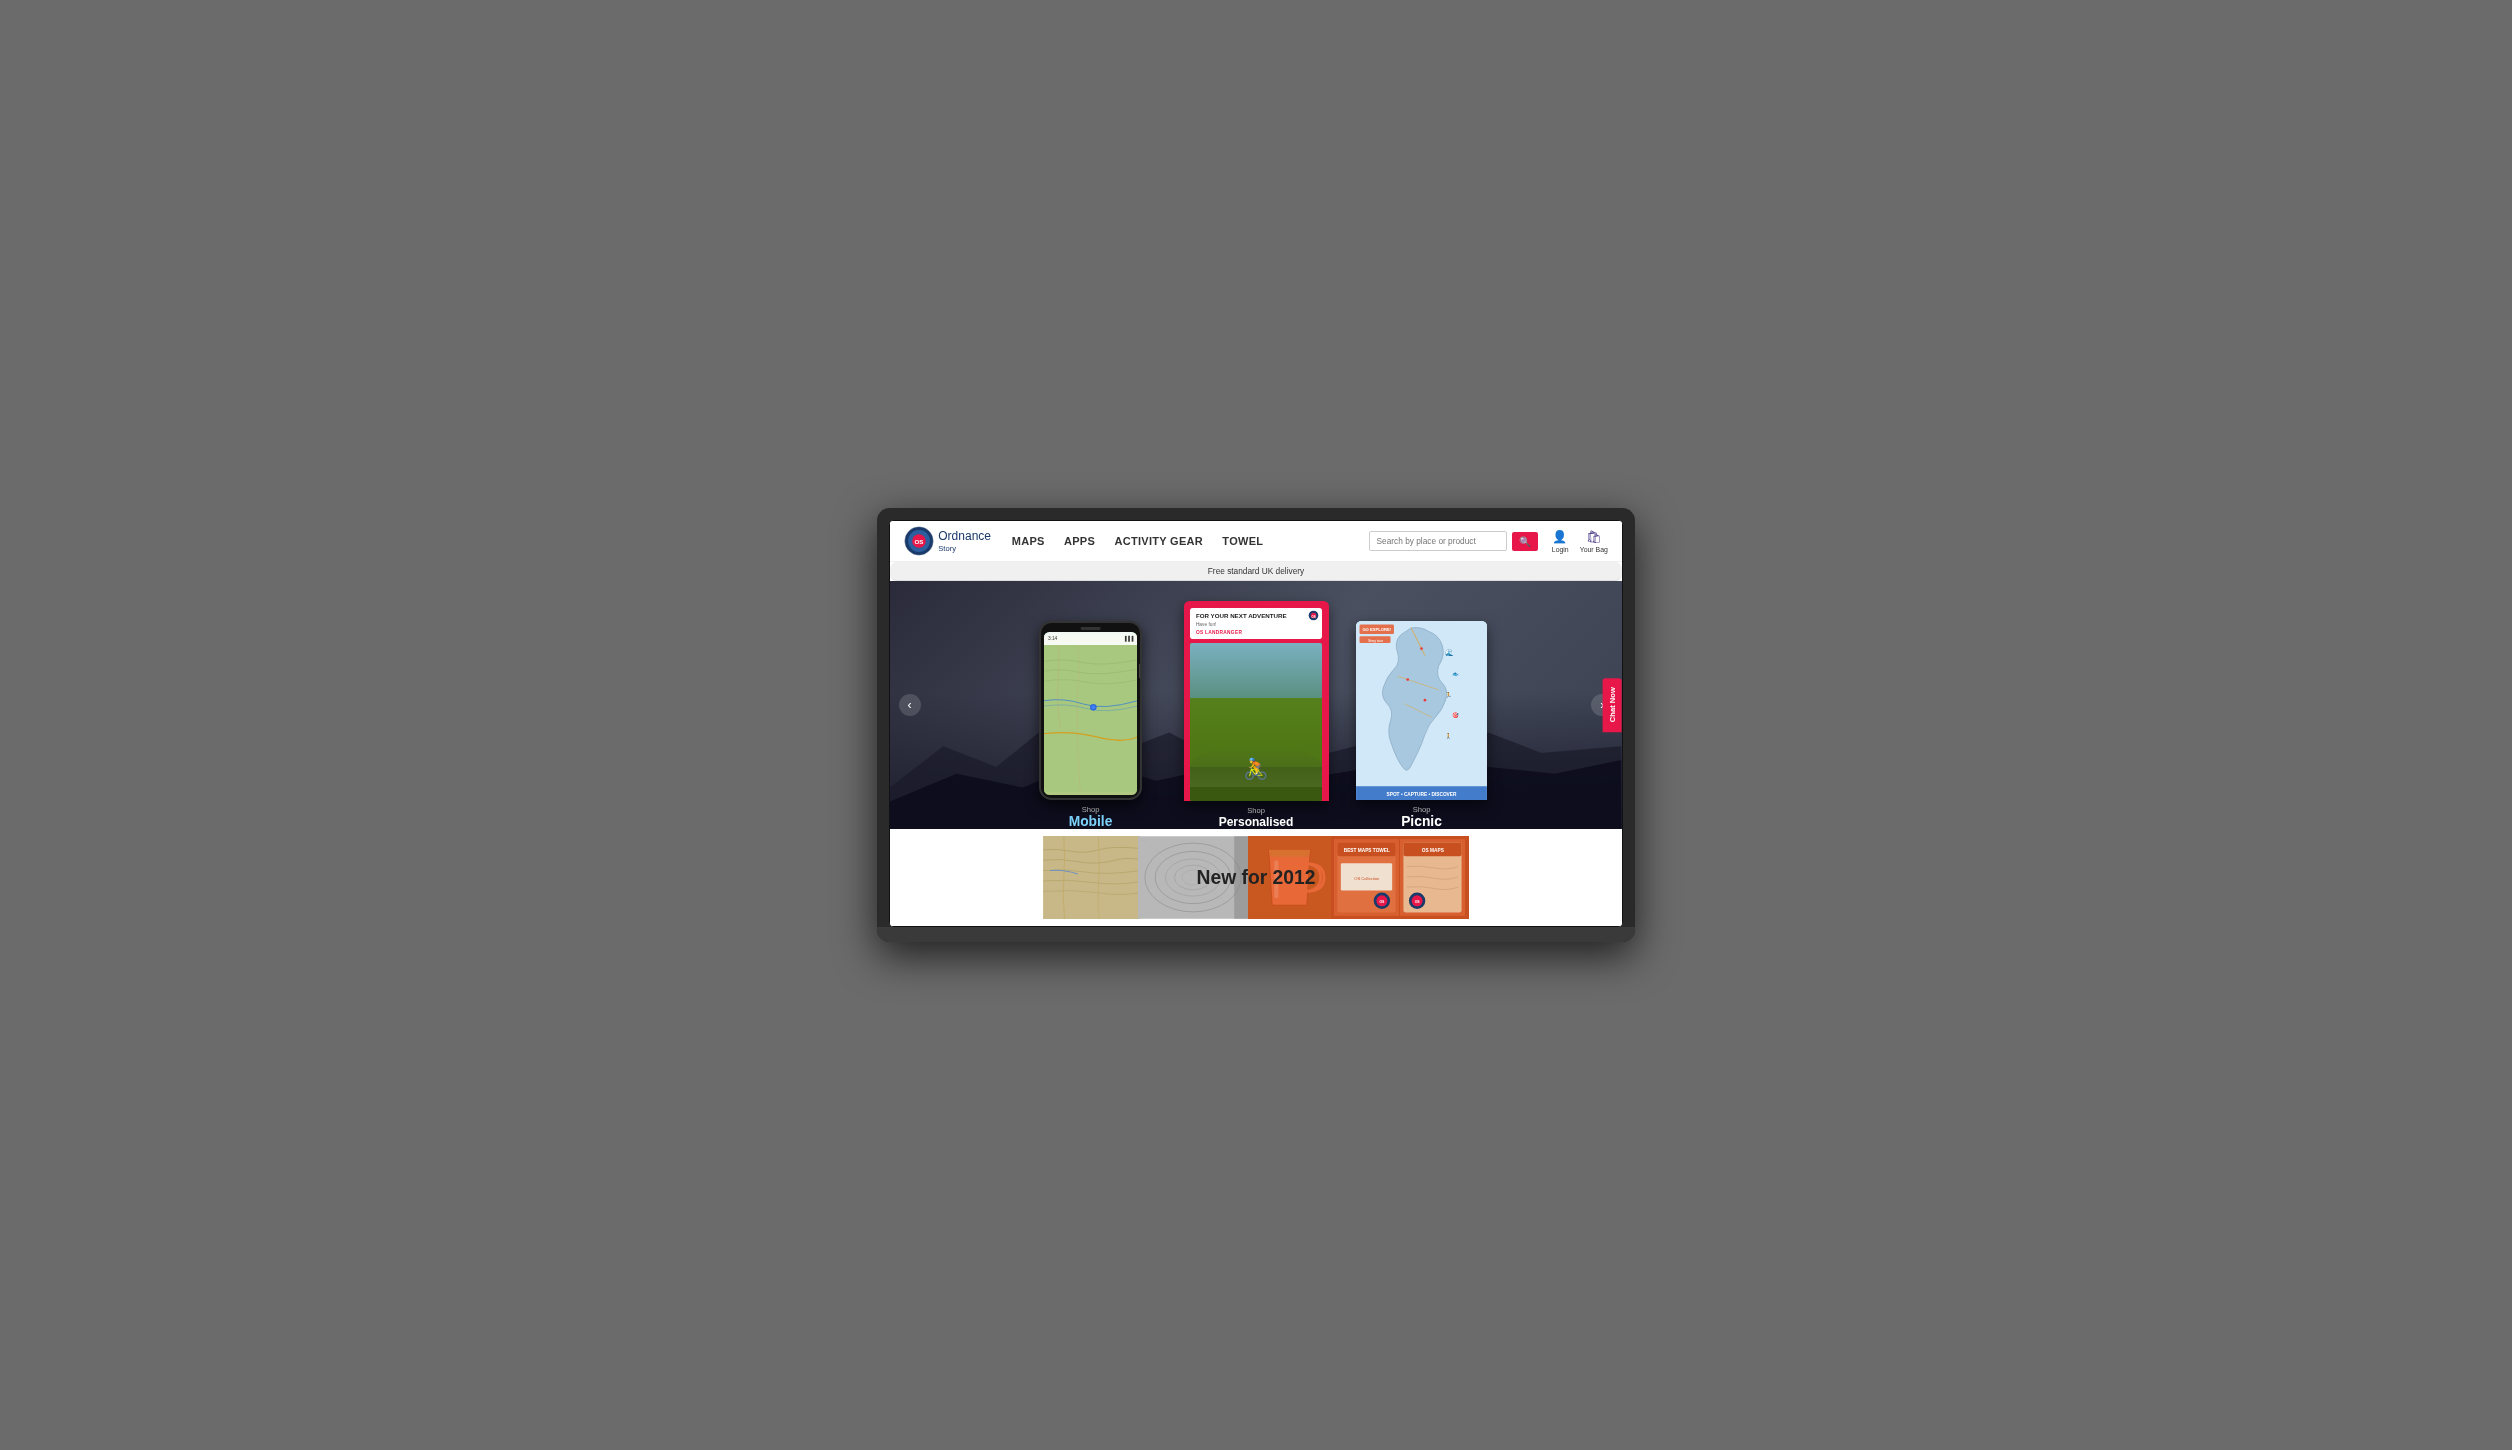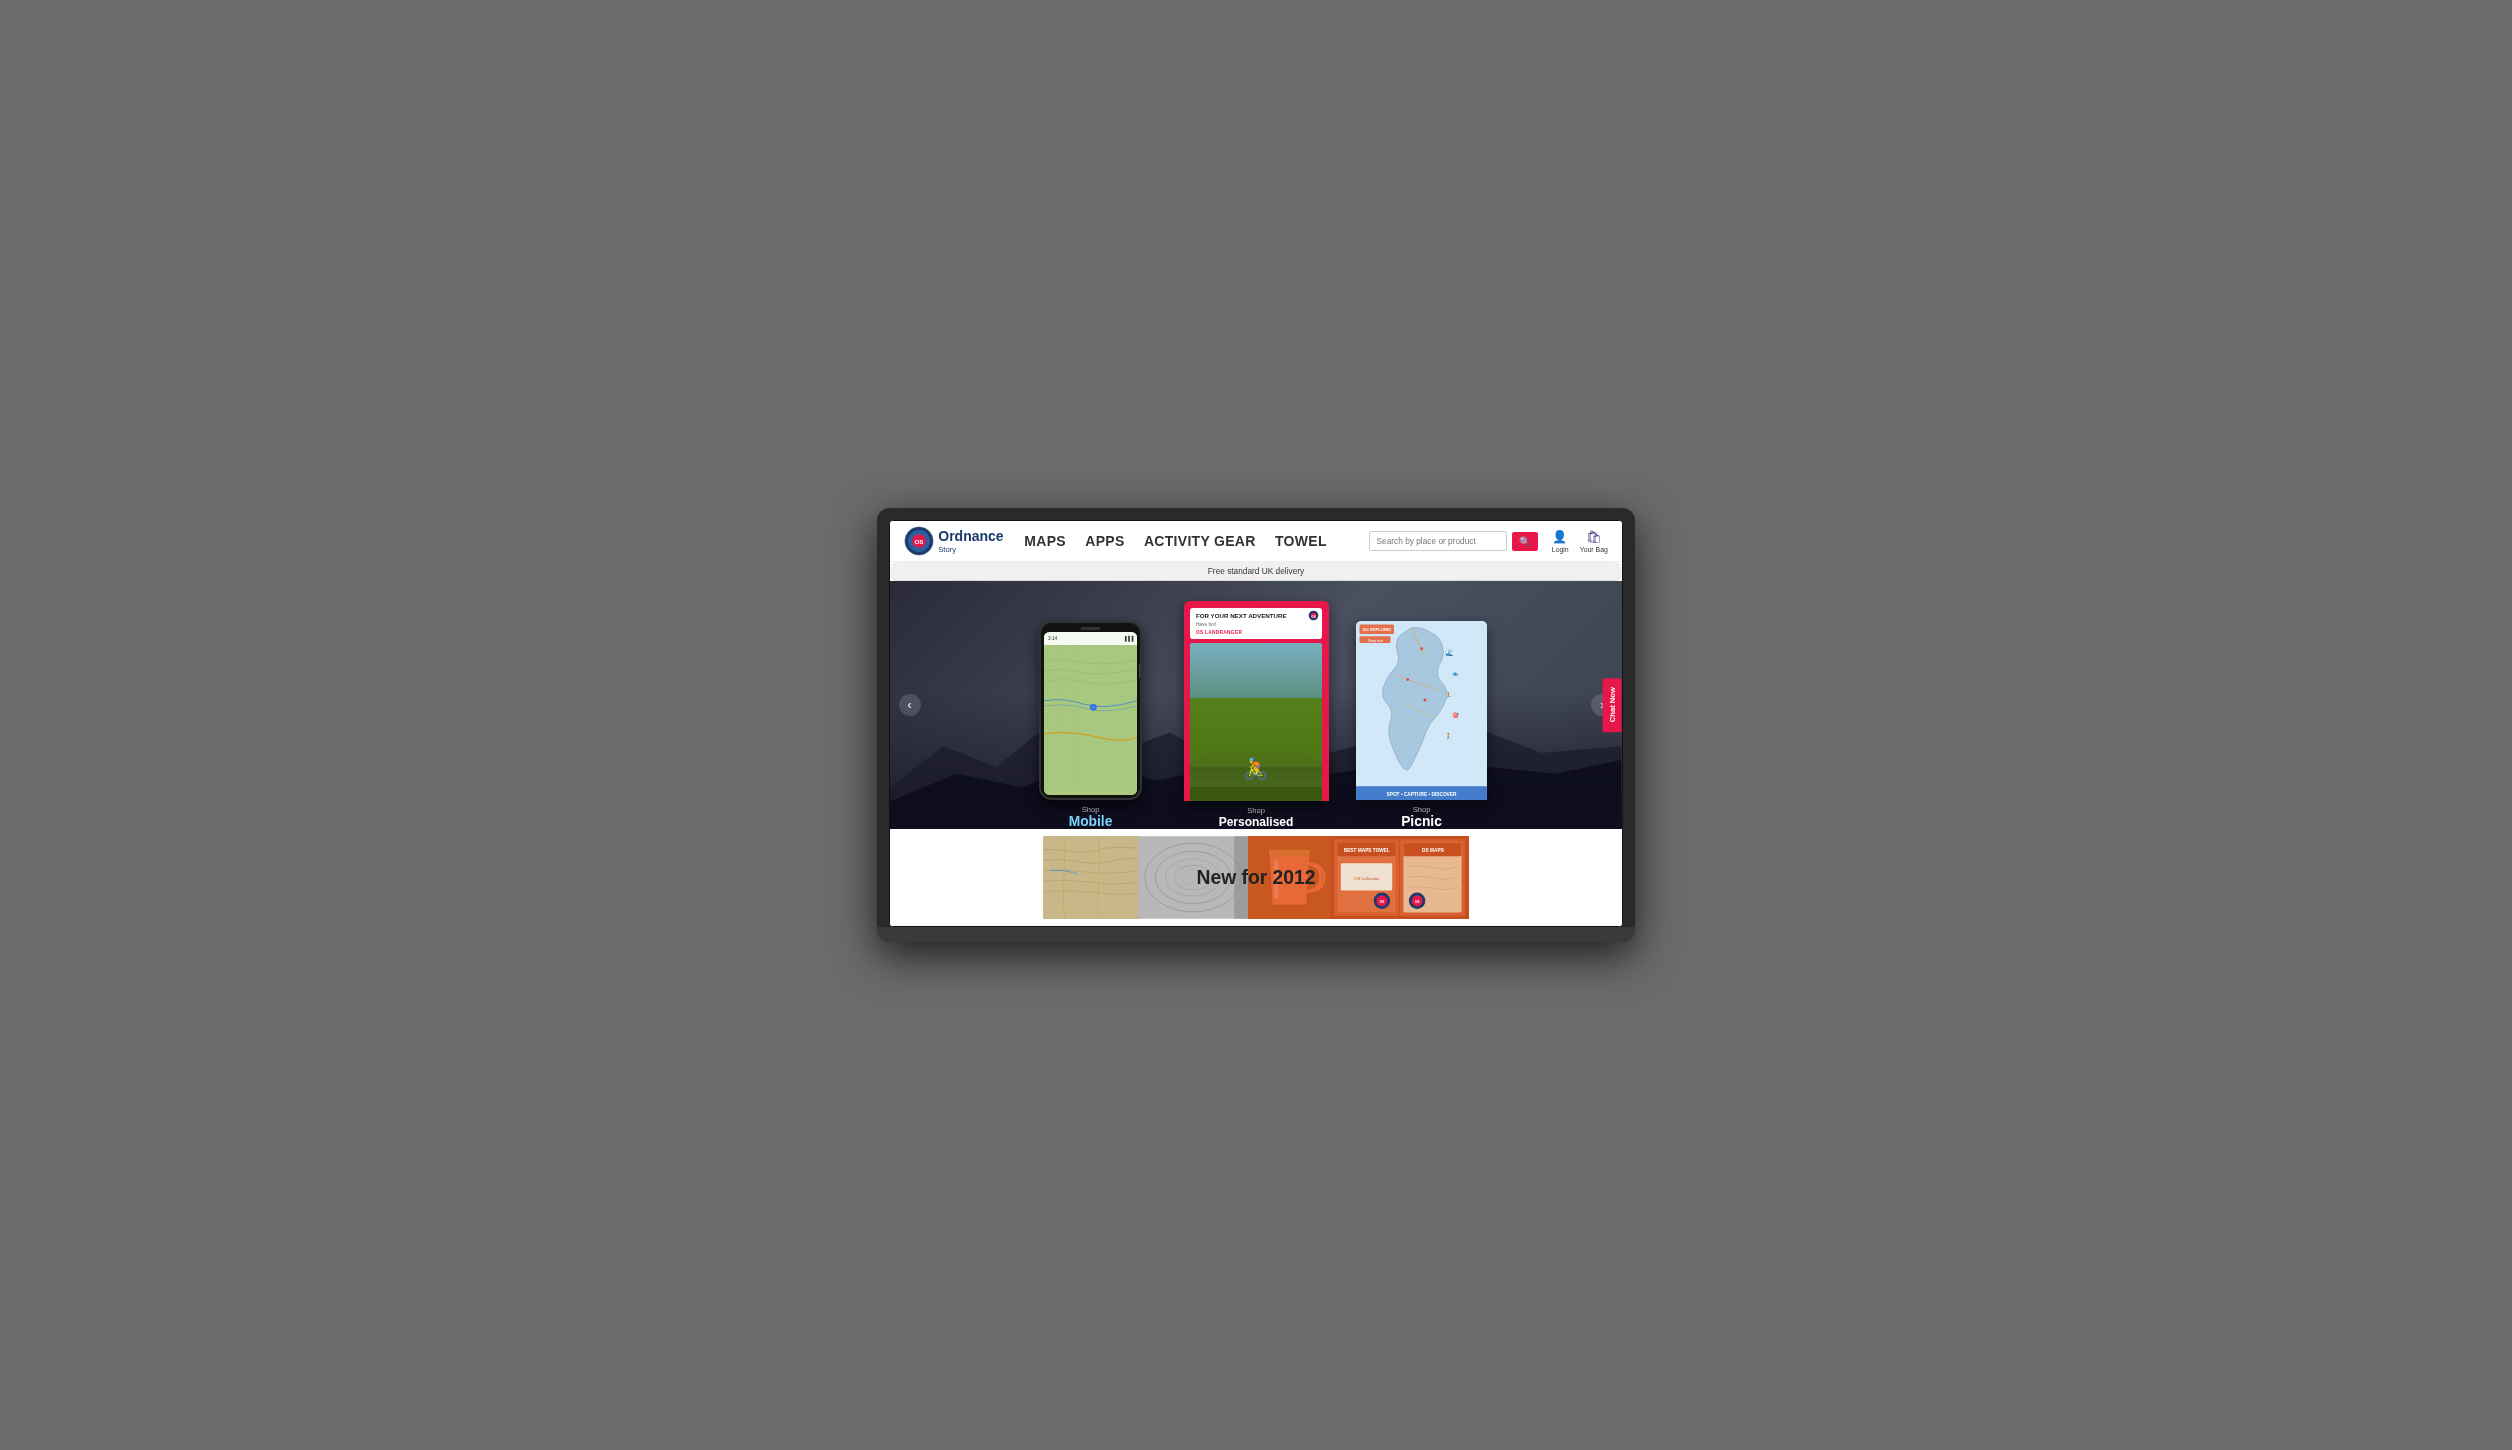--- a/index.html
+++ b/index.html
@@ -77,38 +77,38 @@
       margin-right: 20.7px;
     }
 
     .logo-text {
       display: flex;
       flex-direction: column;
       line-height: 1.2;
     }
 
     .logo-text-main {
-      font-size: 14px;
-      font-weight: bold;
+      font-size: 12px;
+      font-weight: normal;
       color: #1a3a6b;
     }
 
     .logo-text-sub {
       font-size: 7.6px;
       color: #1a3a6b;
     }
 
     .main-nav-links {
       display: flex;
       gap: 19.3px;
       flex: 1;
     }
 
     .nav-link {
-      font-size: 14px;
+      font-size: 11px;
       font-weight: bold;
       color: #333;
       text-decoration: none;
       cursor: pointer;
       letter-spacing: 0.3px;
     }
 
     .search-area {
       display: flex;
       align-items: center;

